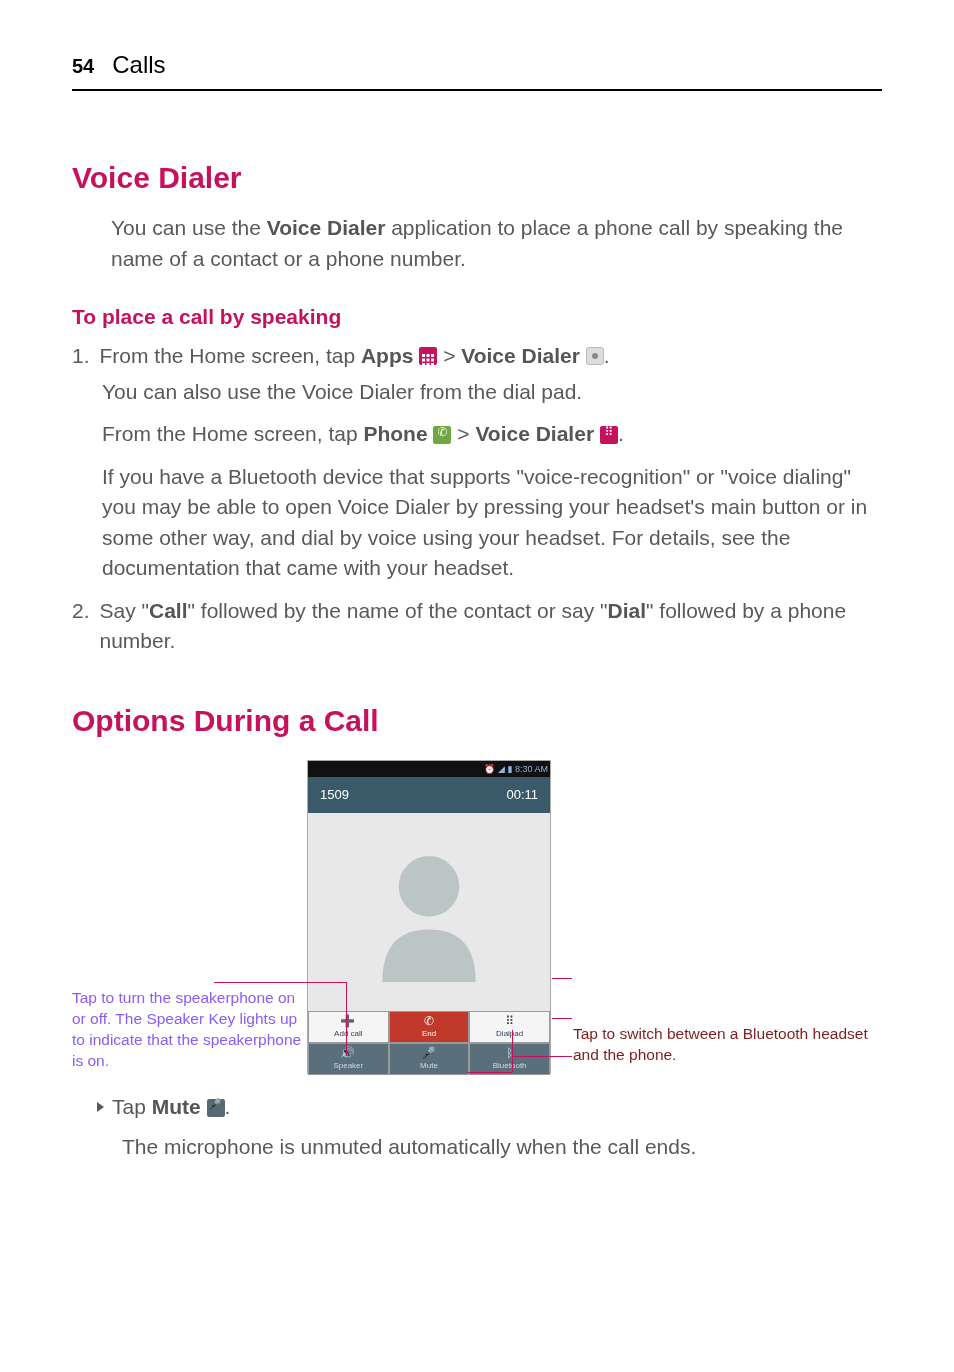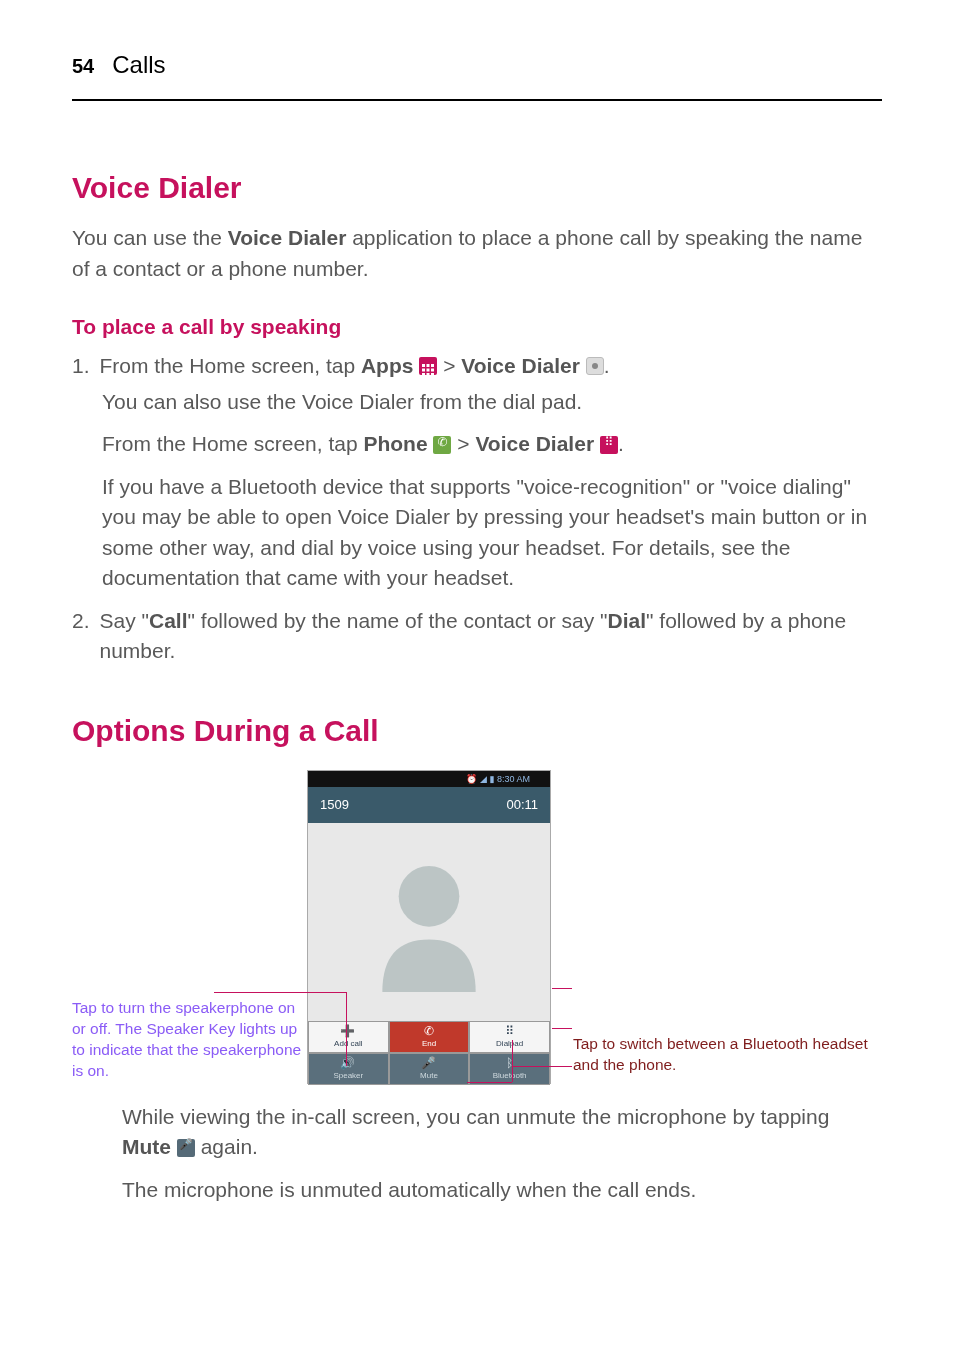--- a/index.html
+++ b/index.html
@@ -12,21 +12,21 @@
       position: relative;
       padding: 48px 72px 60px 72px;
       font-size: 21px;
       line-height: 1.45;
     }
     .header-row {
       display: flex;
       align-items: baseline;
       gap: 18px;
       border-bottom: 2px solid #000;
-      padding-bottom: 16px;
+      padding-bottom: 6px;
       margin-bottom: 65px;
     }
     .page-num {
       font-size: 20px;
       font-weight: bold;
       color: #000;
     }
     .section-name {
       font-size: 24px;
       color: #000;
@@ -39,21 +39,21 @@
       font-weight: 600;
       margin-bottom: 14px;
     }
     .h2 {
       color: #c6115d;
       font-size: 21px;
       font-weight: 600;
       margin-top: 28px;
       margin-bottom: 8px;
     }
-    p.body, .body { color: #595959; margin-bottom: 12px; }
+    p.body, .body { color: #595959; margin-bottom: 12px; margin-left: 39px; }
     .step { display: flex; gap: 10px; margin-bottom: 6px; }
     .step-num { color: #595959; }
     .step-body { flex: 1; }
     .indented { margin-left: 30px; margin-bottom: 12px; }
     .bold { font-weight: bold; color: #555; }
     .icon-box {
       display: inline-block;
       width: 18px; height: 18px;
       vertical-align: middle;
       position: relative;
@@ -77,21 +77,21 @@
     .callout-line-l { position:absolute; height:1px; background:#c6115d; }
     .callout-line-v { position:absolute; width:1px; background:#c6115d; }
 
     .phone-shot {
       width: 244px;
       height: 314px;
       background:#eee;
       position:relative;
       border:1px solid #aaa;
     }
-    .status-bar { height:16px; background:#111; color:#8fb6e0; font-size:9px; text-align:right; padding:2px 20px; }
+    .status-bar { height:16px; background:#111; color:#8fb6e0; font-size:9px; text-align:right; padding:2px 2px; }
     .call-bar { height:36px; background:#3a5a6a; color:#fff; display:flex; justify-content:space-between; align-items:center; padding:12px 12px; font-size:13px; }
     .avatar { height:198px; background:#e8e8e8; display:flex; align-items:center; justify-content:center; }
     .avatar svg { width:120px; height:140px; opacity:0.55; }
     .btn-grid { display:grid; grid-template-columns:repeat(3,1fr); grid-template-rows:repeat(2,32px); }
     .btn-cell { border:1px solid #999; display:flex; flex-direction:column; align-items:center; justify-content:center; font-size:8px; color:#345; background:#f5f5f5; gap:1px;}
     .btn-cell.end { background:#c0392b; color:#fff; }
     .btn-cell.dark { background:#5a6f7c; color:#cfd9de; }
     .btn-cell .ic { font-size:12px; line-height:1; }
 
     .bullet-line { display:flex; align-items:center; gap:8px; margin-left:25px; margin-bottom:10px; }
@@ -211,21 +211,24 @@
     <div class="callout-line-l" style="left:142px; top:222px; width:132px;"></div>
     <div class="callout-line-v" style="left:274px; top:222px; height:74px;"></div>
     <div class="callout-line-l" style="left:440px; top:296px; width:60px;"></div>
     <div class="callout-line-v" style="left:440px; top:270px; height:42px;"></div>
     <div class="callout-line-l" style="left:395px; top:312px; width:45px;"></div>
     <div class="callout-line-l" style="left:480px; top:218px; width:20px;"></div>
     <div class="callout-line-l" style="left:480px; top:258px; width:20px;"></div>
   </div>
 
 
-
-
-  <p class="indented" style="margin-left:50px;">
-    <span>While viewing the in-call screen, you can unmute the microphone by tapping </span><span class="bold">Mute</span>
-    <span class="icon-box icon-mute"></span><span> again.</span>
-  </p>
+  <div class="bullet-line">
+    <div class="triangle"></div>
+    <div>
+      <span>Tap </span><span class="bold">Mute</span>
+      <span class="icon-box icon-mute"></span><span>.</span>
+    </div>
+  </div>
+
+
 
   <p class="indented" style="margin-left:50px;">The microphone is unmuted automatically when the call ends.</p>
 </div>
 
 </body></html>

